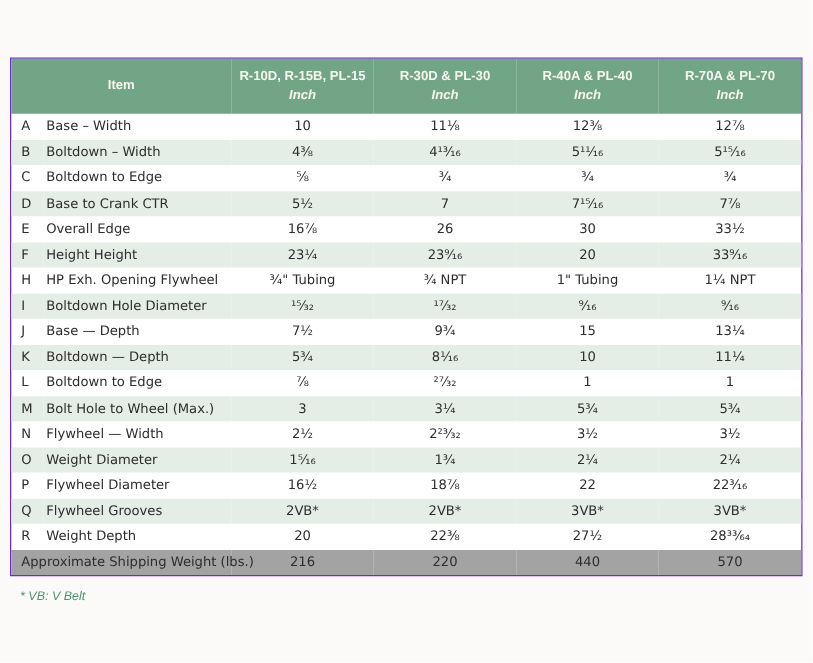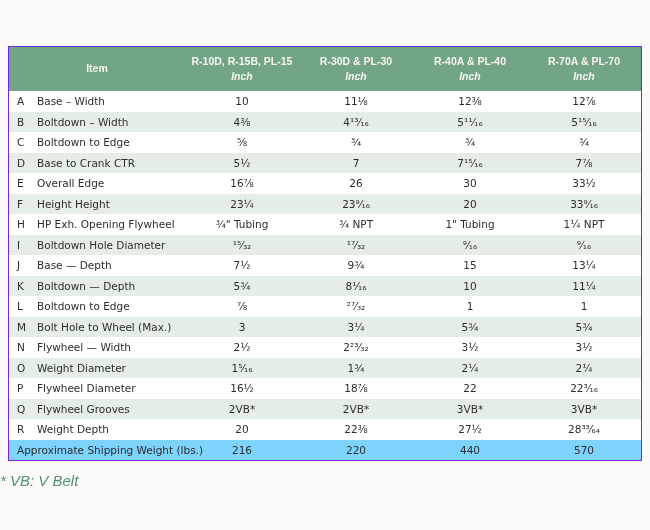--- a/index.html
+++ b/index.html
@@ -40,26 +40,26 @@
     color:#2d2d2d;
     height:20.5px;
     padding:0;
     vertical-align:middle;
     font-family:"DejaVu Sans","Liberation Sans",sans-serif;
   }
   td.c-letter{text-align:left;padding-left:8px;}
   td.c-item{text-align:left;padding-left:2px;white-space:nowrap;}
   td.c-val{text-align:center;}
   tbody tr:nth-child(even){background:#e4eee7;}
-  tbody tr.summary{background:#7dd3fc;}
+  tbody tr.summary{background:#a3a3a3;}
   tbody tr.summary td.c-label{text-align:left;padding-left:8px;white-space:nowrap;}
   .footnote{
-    position:absolute;left:0;top:472px;
+    position:absolute;left:16px;top:472px;
     font-style:italic;
-    font-size:15px;
+    font-size:10px;
     color:#4f9170;
   }
 </style>
 </head>
 <body>
 
 <div class="page">
   <div class="table-card">
     <table class="spec">
       <colgroup>

